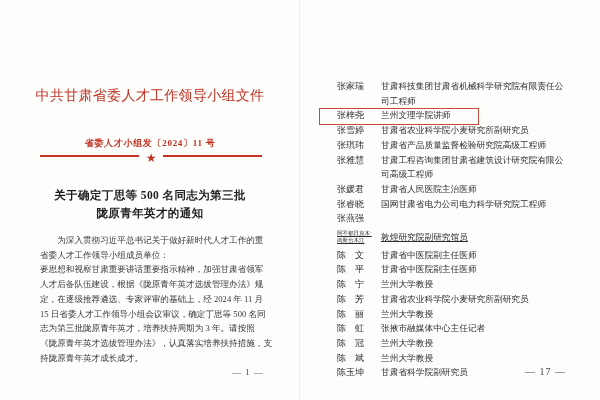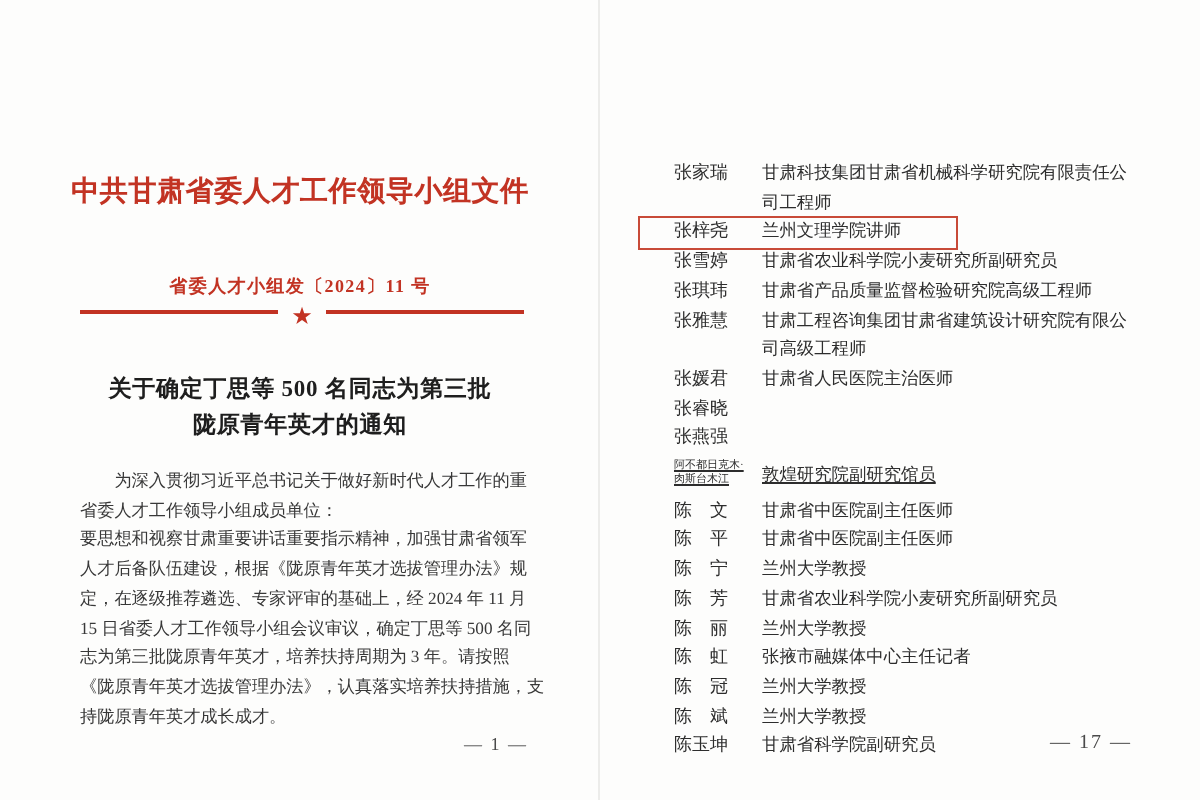--- a/index.html
+++ b/index.html
@@ -10,21 +10,21 @@
     color:#2e2e2e;
   }
   .page{position:absolute;top:0;height:400px;width:300px;background:#fdfdfc;}
   .page-left{left:0;}
   .page-right{left:300px;}
   .divider{position:absolute;left:299px;top:0;width:1px;height:400px;background:#ececea;}
 
   
   .hdr{
     position:absolute;top:87px;left:0;right:0;text-align:center;
-    font-size:14px;font-weight:bold;letter-spacing:0.3px;
+    font-size:14px;font-weight:normal;letter-spacing:0.3px;
     color:#c23323;white-space:nowrap;
   }
   .docnum{
     position:absolute;top:137px;left:0;right:0;text-align:center;
     font-size:9px;font-weight:bold;letter-spacing:0.7px;color:#c23323;white-space:nowrap;
   }
   .rule{
     position:absolute;top:149px;left:40px;width:222px;height:14px;
     display:flex;align-items:center;
   }
@@ -127,20 +127,21 @@
         <span class="af">甘肃工程咨询集团甘肃省建筑设计研究院有限公司高级工程师</span>
       </div>
 
       <div class="row">
         <span class="nm">张媛君</span>
         <span class="af">甘肃省人民医院主治医师</span>
       </div>
 
       <div class="row">
         <span class="nm">张睿晓</span>
+        <span class="af">国网甘肃省电力公司电力科学研究院工程师</span>
       </div>
 
       <div class="row">
         <span class="nm">张燕强</span>
       </div>
 
       <div class="row sm">
         <span class="nm">阿不都日克木·肉斯台木江</span>
         <span class="af">敦煌研究院副研究馆员</span>
       </div>

